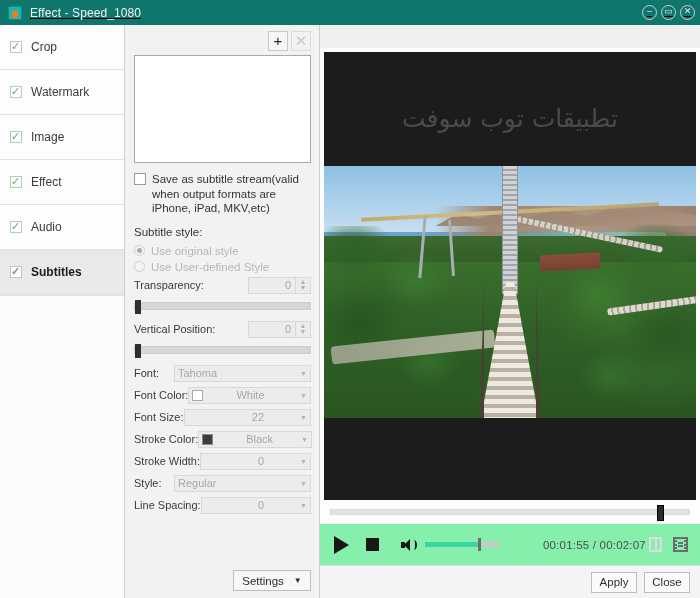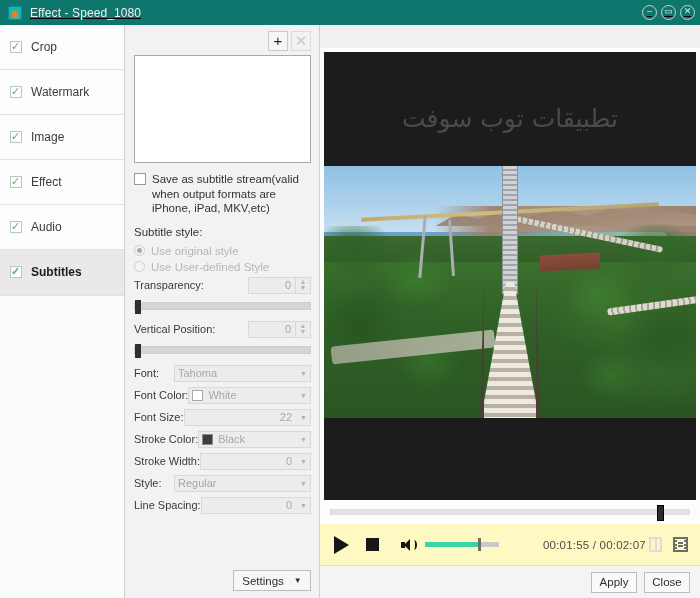--- a/index.html
+++ b/index.html
@@ -222,21 +222,21 @@
     margin-left: auto;
     width: 137px; height: 17px;
     background: #ececec;
     border: 1px solid #d8d8d8;
     display: flex; align-items: center;
     padding: 0 3px;
     font-size: 11px;
     color: #a8a8a8;
     position: relative;
   }
-  .combo.narrow { width: 132px; }
+  .combo.narrow { width: 132px; gap: 28px; }
   .combo .arrow {
     margin-left: auto;
     font-size: 7px;
     color: #b4b4b4;
   }
   .combo .val { line-height: 15px; }
   .combo .val.right { margin-left: auto; }
   .swatch {
     width: 11px; height: 11px;
     border: 1px solid #a8a8a8;
@@ -439,21 +439,21 @@
     left: 91%;
     width: 7px; height: 16px;
     background: #2b2b2b;
     border: 1px solid #000;
   }
   .controls {
     height: 42px;
     flex: 0 0 42px;
     display: flex; align-items: center;
     padding: 0 12px 0 14px;
-    background: #fef9c3;
+    background: #86efac;
     border-bottom: 1px solid #dcdcdc;
   }
   .play-tri {
     width: 0; height: 0;
     border-left: 15px solid #171717;
     border-top: 9px solid transparent;
     border-bottom: 9px solid transparent;
     cursor: default;
   }
   .stop-sq {

